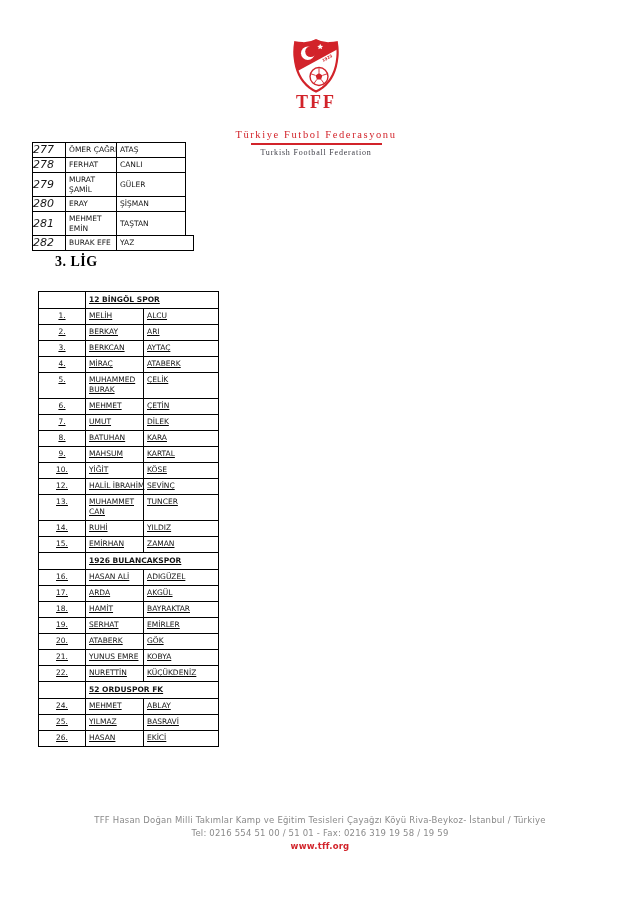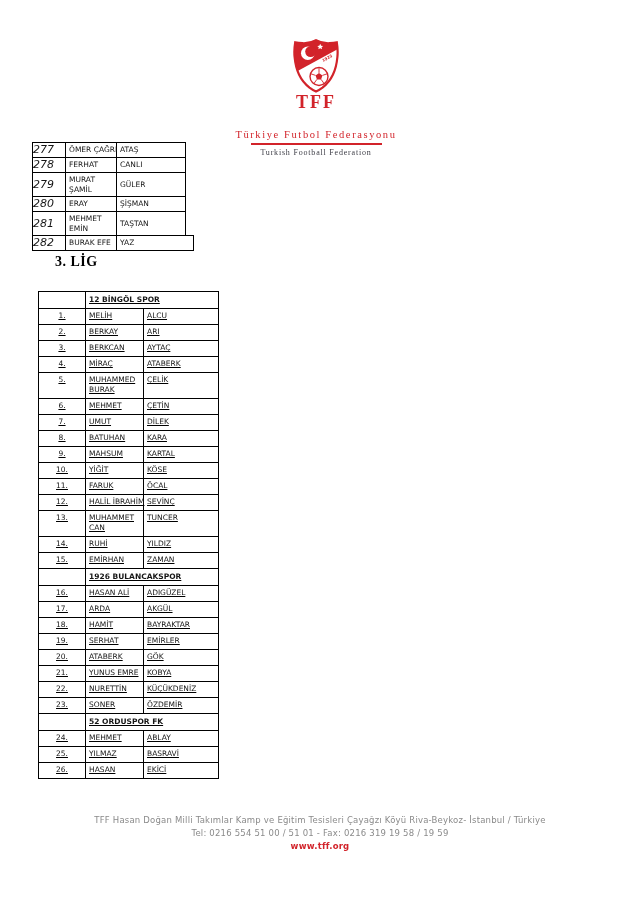--- a/index.html
+++ b/index.html
@@ -202,25 +202,20 @@
           <td class="num">9.</td>
           <td class="first">MAHSUM</td>
           <td class="last">KARTAL</td>
         </tr>
         <tr>
           <td class="num">10.</td>
           <td class="first">YİĞİT</td>
           <td class="last">KÖSE</td>
         </tr>
         <tr>
-          <td class="num">11.</td>
-          <td class="first">FARUK</td>
-          <td class="last">ÖCAL</td>
-        </tr>
-        <tr>
           <td class="num">12.</td>
           <td class="first">HALİL İBRAHİM</td>
           <td class="last">SEVİNÇ</td>
         </tr>
         <tr>
           <td class="num">13.</td>
           <td class="first">MUHAMMET
 CAN</td>
           <td class="last">TUNCER</td>
         </tr>
@@ -265,25 +260,20 @@
         </tr>
         <tr>
           <td class="num">21.</td>
           <td class="first">YUNUS EMRE</td>
           <td class="last">KOBYA</td>
         </tr>
         <tr>
           <td class="num">22.</td>
           <td class="first">NURETTİN</td>
           <td class="last">KÜÇÜKDENİZ</td>
-        </tr>
-        <tr>
-          <td class="num">23.</td>
-          <td class="first">SONER</td>
-          <td class="last">ÖZDEMİR</td>
         </tr>
         <tr>
           <td class="num"></td>
           <td class="team" colspan="2">52 ORDUSPOR FK</td>
         </tr>
         <tr>
           <td class="num">24.</td>
           <td class="first">MEHMET</td>
           <td class="last">ABLAY</td>
         </tr>

